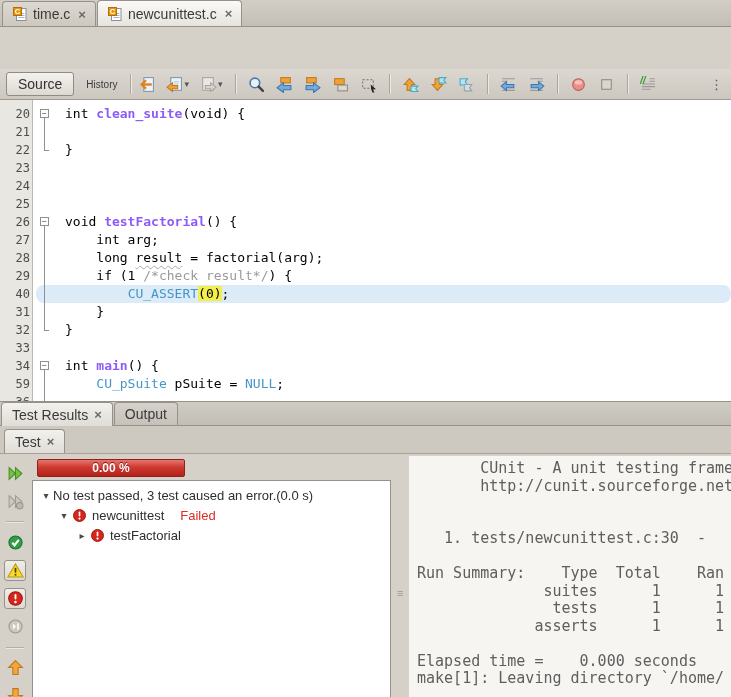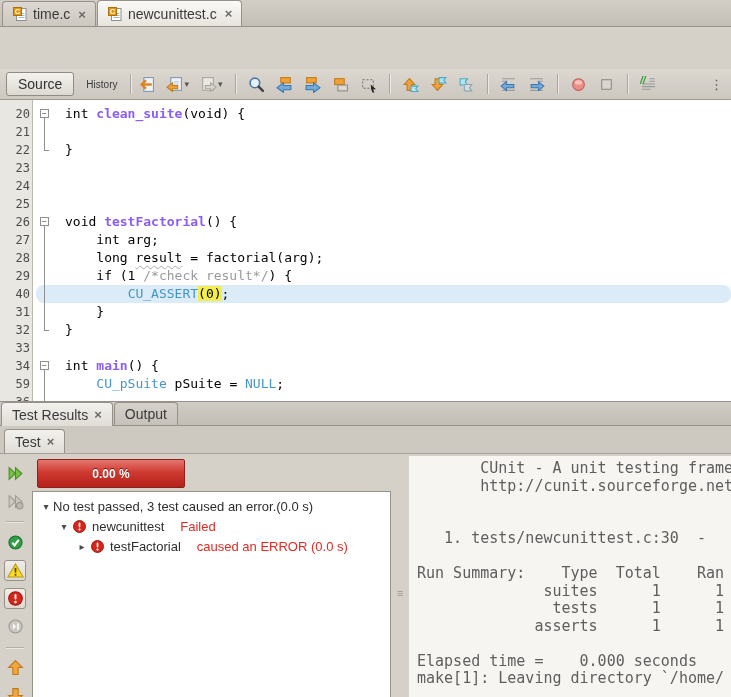--- a/index.html
+++ b/index.html
@@ -71,21 +71,21 @@
   .rail{width:30px;flex:none;display:flex;flex-direction:column;align-items:center;
     padding-top:9px;gap:7px;}
   .rbtn{width:22px;height:22px;display:flex;align-items:center;justify-content:center;}
   .rbtn svg{width:17px;height:17px;display:block;}
   .rbtn.toggled{border:1px solid #96928a;border-radius:3px;background:linear-gradient(#f0eee9,#dcd9d2);}
   .rbtn.disabled{opacity:.9;}
   .rsep{width:18px;height:1px;background:#b3afa7;box-shadow:0 1px 0 #ebe8e3;margin:2px 0;}
   .rmore{font-size:11px;font-weight:bold;color:#444;letter-spacing:-1px;margin-top:2px;}
 
   .left-pane{width:363px;flex:none;display:flex;flex-direction:column;padding:4px 2px 4px 2px;}
-  .progress{width:148px;height:29px;margin:1px 0 3px 5px;border:1px solid #8e211b;border-radius:2px;
+  .progress{width:148px;height:18px;margin:1px 0 3px 5px;border:1px solid #8e211b;border-radius:2px;
     background:linear-gradient(#e4776f,#cf3a30 45%,#b3211a);display:flex;align-items:center;justify-content:center;}
   .progress .plabel{color:#fff;font-size:12px;font-weight:bold;text-shadow:0 -1px 0 #7c120d;}
   .tree{flex:1;border:1px solid #96928a;background:#fff;overflow:hidden;font-size:13px;padding-top:4px;}
   .trow{height:20px;display:flex;align-items:center;white-space:nowrap;}
   .tarrow{width:14px;color:#4a4a4a;font-size:10px;text-align:center;flex:none;}
   .ticon{width:15px;height:15px;margin:0 5px 0 1px;flex:none;}
   .ticon svg{width:15px;height:15px;display:block;}
   .tlabel{color:#2e2e2e;}
   .tstatus{color:#e02a22;margin-left:16px;}
 
@@ -497,21 +497,20 @@
           <div class="trow" style="padding-left: 42px;">
             <span class="tarrow">▸</span>
             <span class="ticon">
               <svg viewBox="0 0 16 16">
                 <circle cx="8" cy="8" r="6.4" fill="#d6251a" stroke="#9e150d"></circle>
                 <rect x="7.1" y="3.8" width="1.8" height="5.2" rx="0.9" fill="#fff"></rect>
                 <circle cx="8" cy="11.3" r="1.2" fill="#fff"></circle>
               </svg>
             </span>
             <span class="tlabel">testFactorial</span>
-            <span class="tstatus">caused an ERROR (0.0 s)</span>
           </div>
         </div>
     </div>
 
     <div class="splitter">
       <span class="grip">≡</span>
     </div>
 
     <div class="right-pane">
       <pre class="out-pre">       CUnit - A unit testing framew

